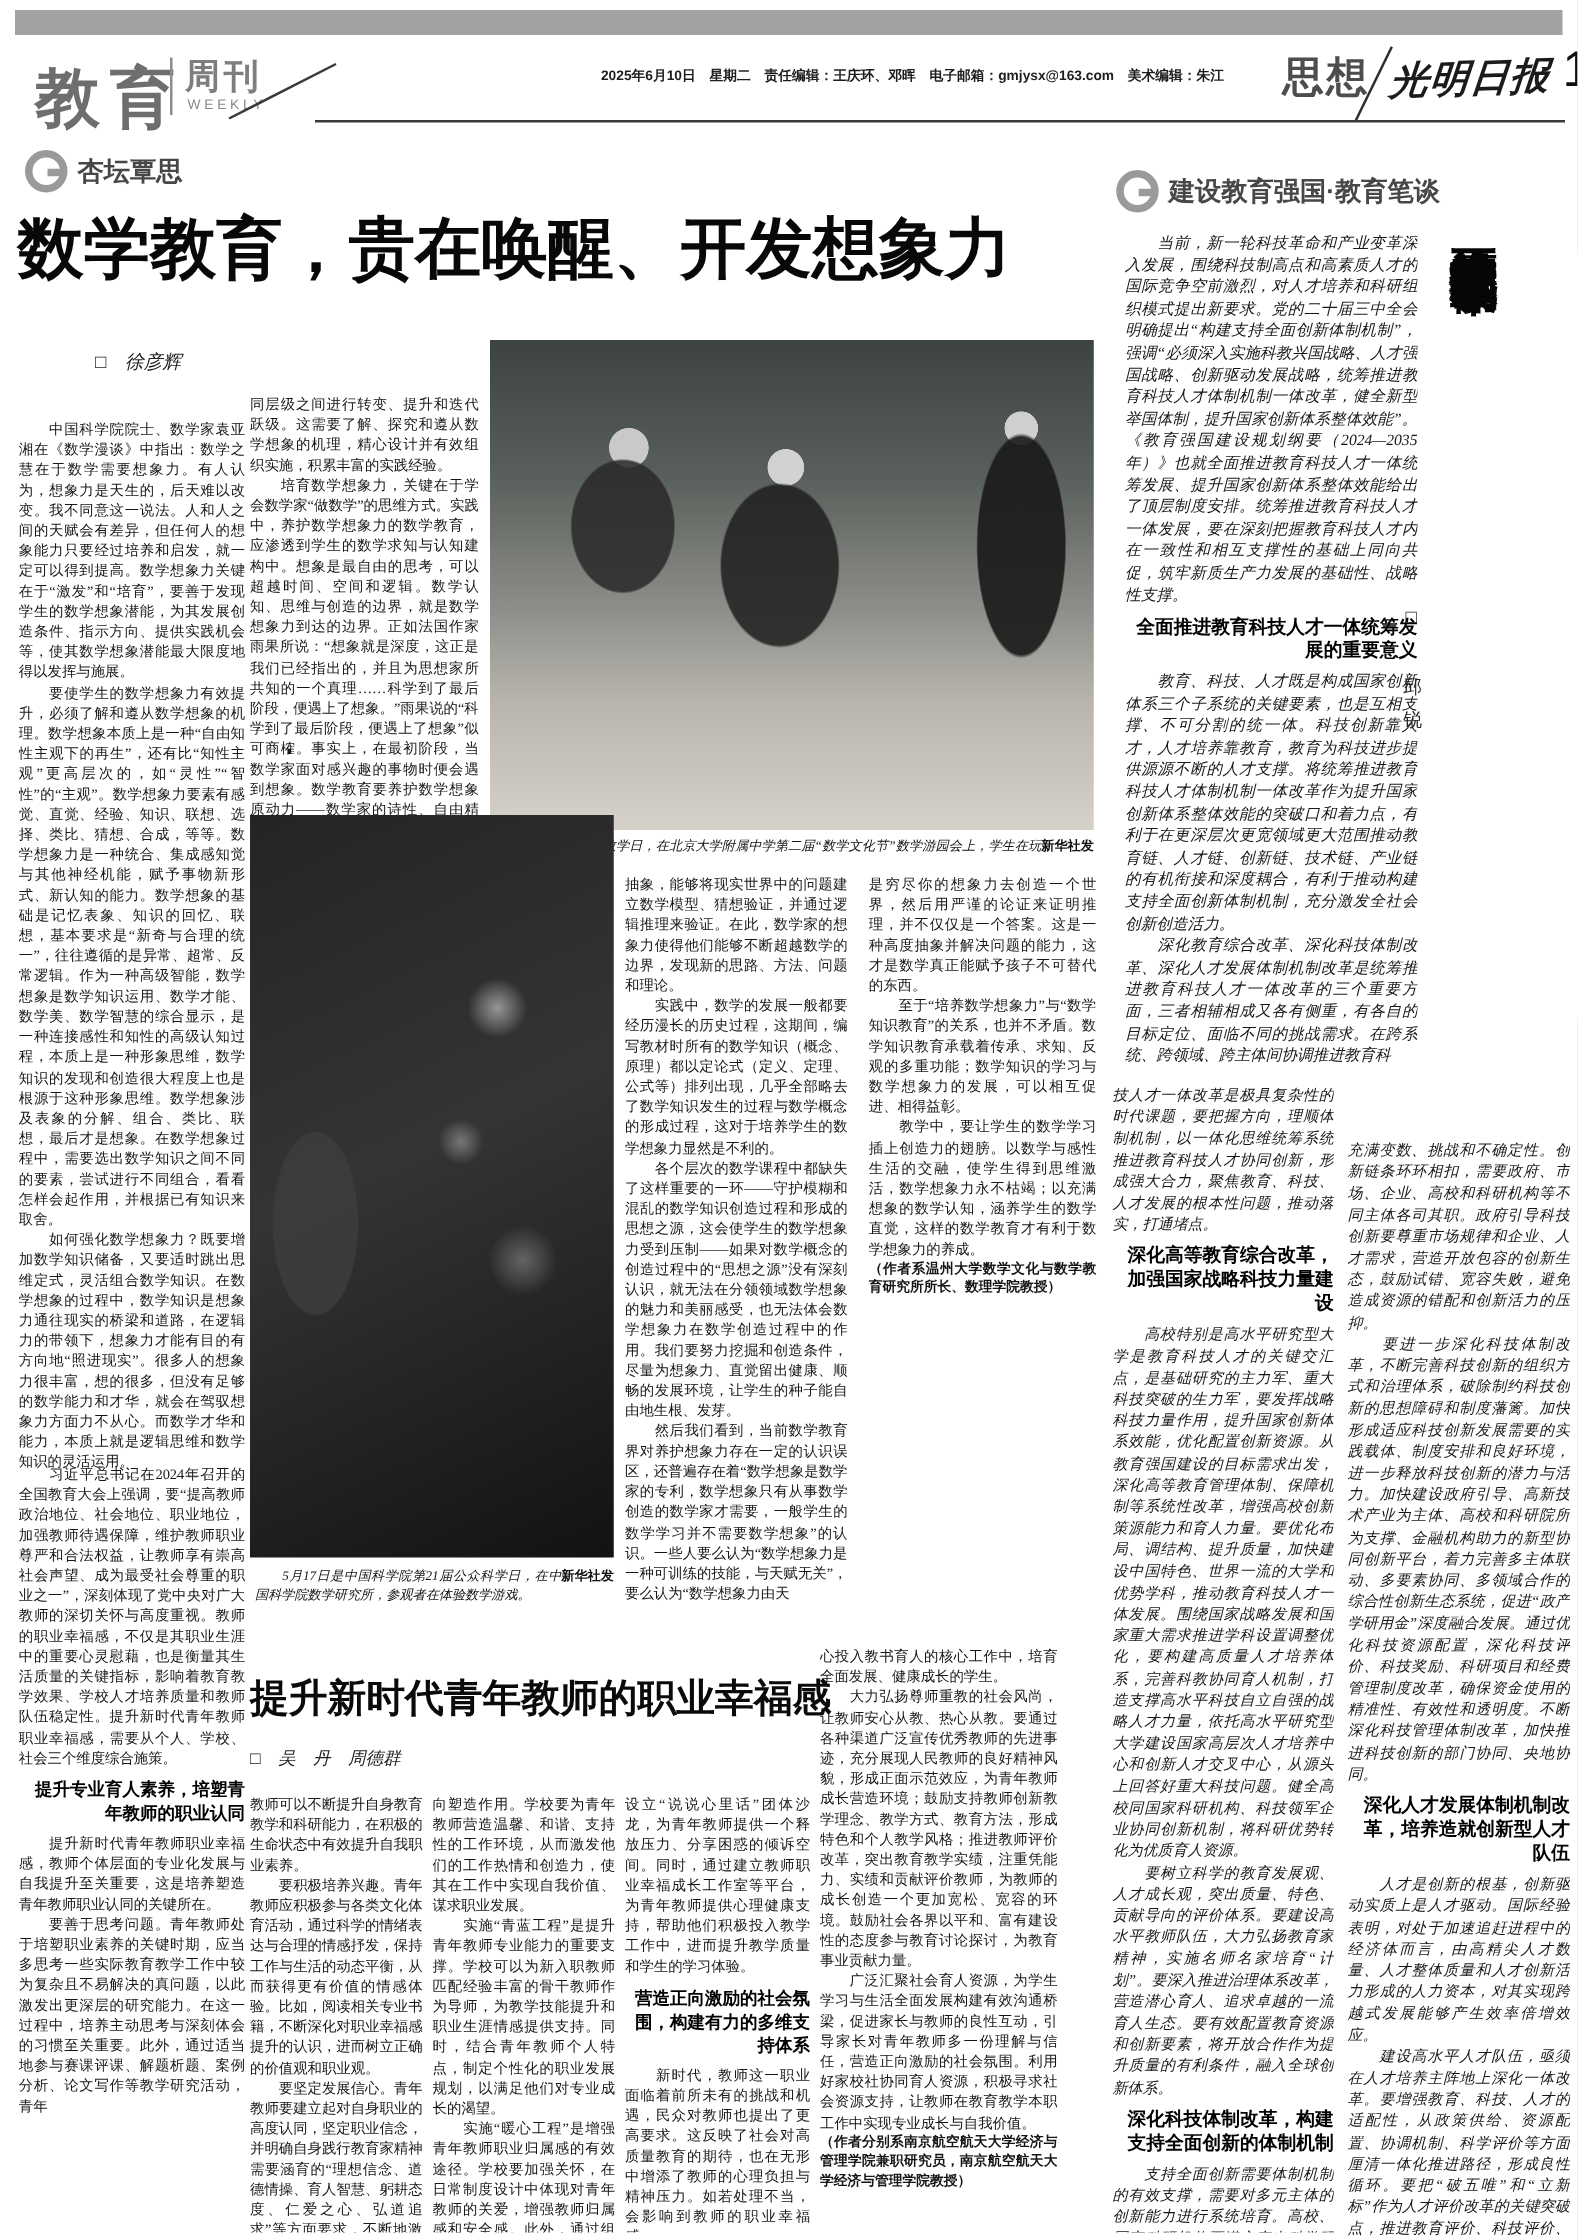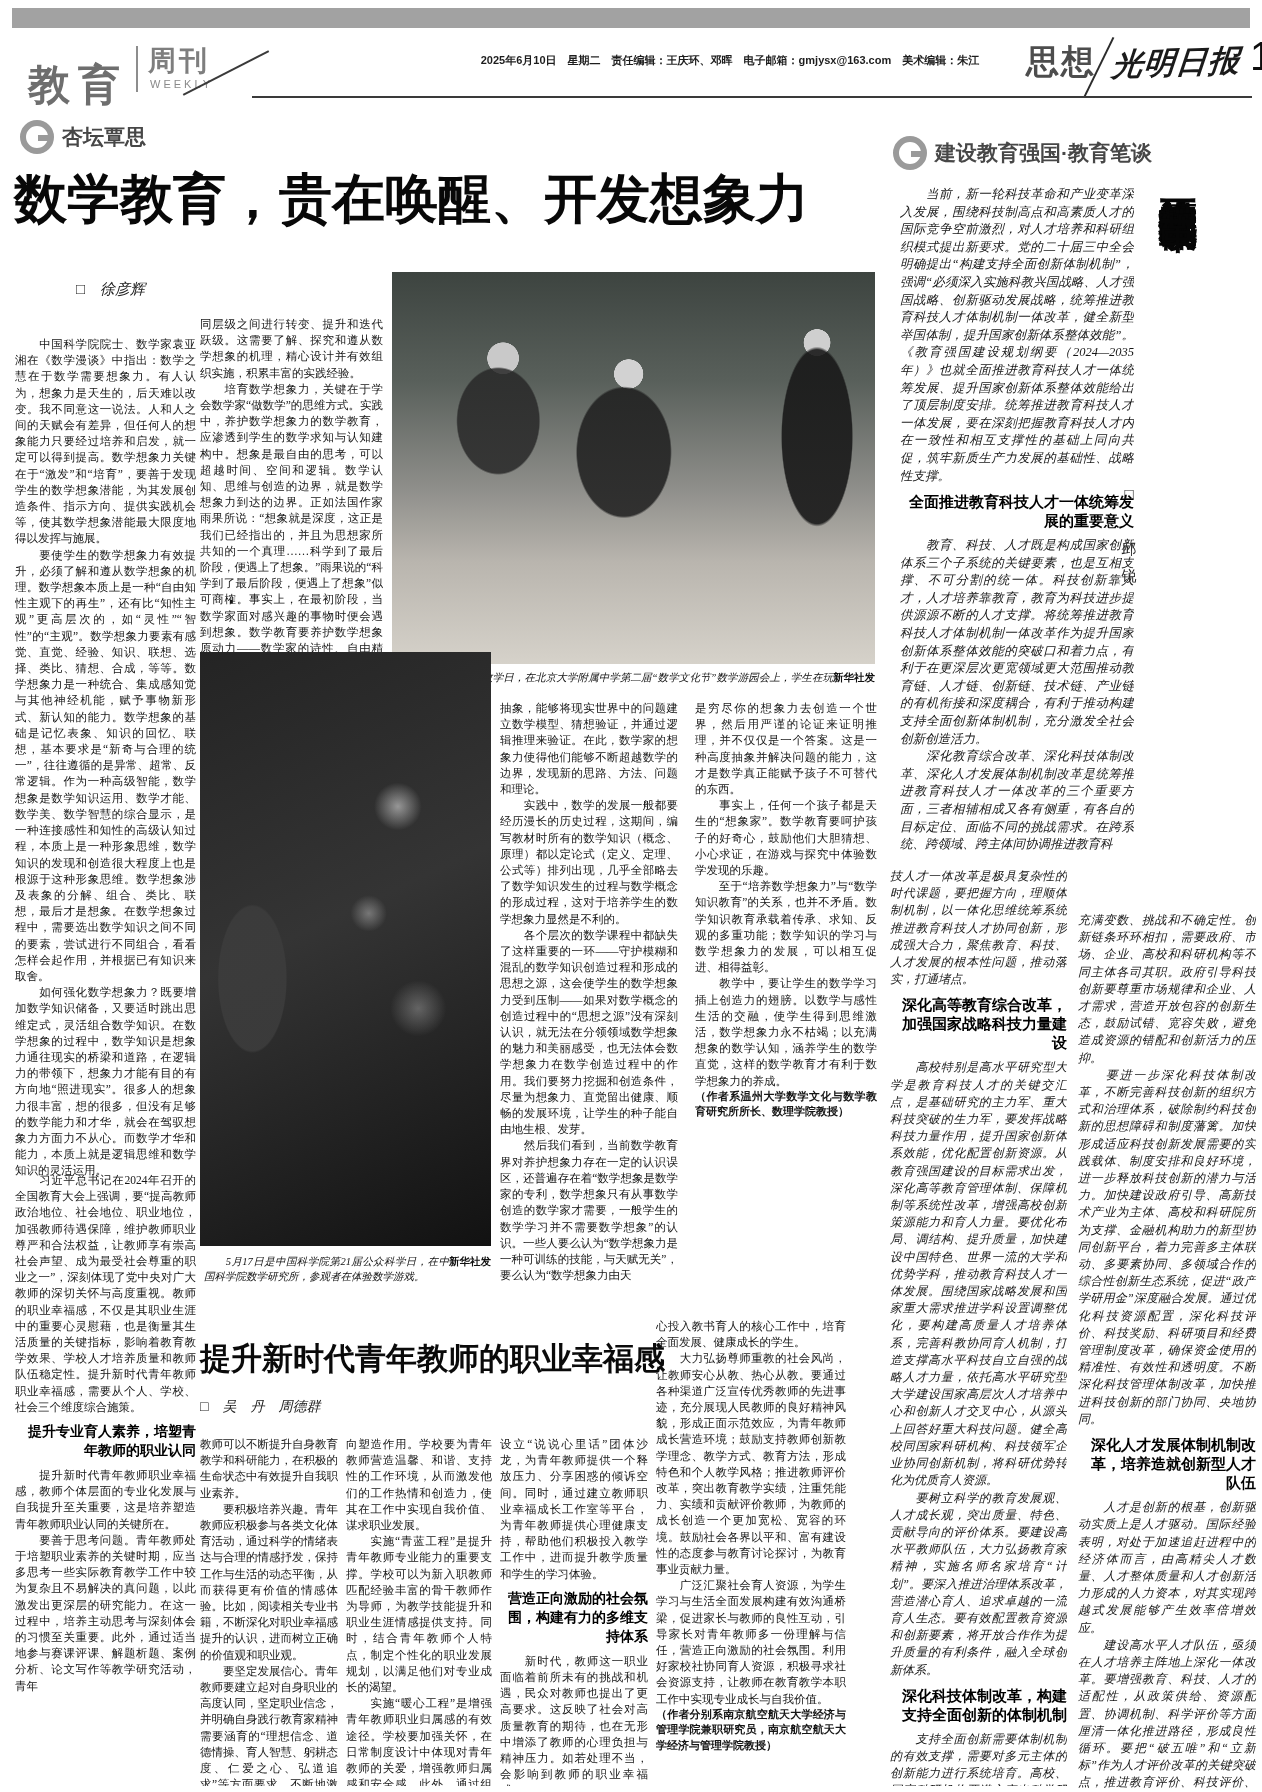--- a/index.html
+++ b/index.html
@@ -1,22 +1,22 @@
 <!DOCTYPE html>
 <html><head>
 <meta charset="utf-8">
 <style>
   html,body{margin:0;padding:0;background:#e8e8e8;}
   #page{position:relative;width:1262px;height:1792px;background:#ffffff;overflow:hidden;
         font-family:"Liberation Serif","DejaVu Serif",serif;color:#161616;}
   .abs{position:absolute;}
   
   #top-graybar{left:12px;top:8px;width:1238px;height:20px;background:#a2a2a2;}
-  #mast-cn{left:28px;top:57px;font-family:"Liberation Sans",sans-serif;font-weight:bold;
-           font-size:42px;letter-spacing:8px;color:#6e6e6e;}
+  #mast-cn{left:28px;top:44px;font-family:"Liberation Sans",sans-serif;font-weight:bold;
+           font-size:52px;letter-spacing:8px;color:#6e6e6e;}
   #mast-div{left:136px;top:46px;width:2px;height:46px;background:#8d8d8d;}
   #mast-week{left:148px;top:42px;font-family:"Liberation Sans",sans-serif;font-weight:bold;
            font-size:28px;color:#7e7e7e;letter-spacing:3px;}
   #mast-week-en{left:150px;top:78px;font-family:"Liberation Sans",sans-serif;font-size:11px;
            color:#8a8a8a;letter-spacing:3px;}
   #hdr-meta{left:450px;top:53px;width:560px;text-align:center;font-family:"Liberation Sans",sans-serif;
            font-size:11px;font-weight:bold;color:#1d1d1d;}
   #hdr-section{left:1026px;top:40px;font-family:"Liberation Sans",sans-serif;font-weight:bold;
            font-size:33px;color:#4d4d4d;letter-spacing:2px;}
   #hdr-slash{left:1098px;top:34px;width:2px;height:66px;background:#2c2c2c;transform:rotate(26deg);}
@@ -119,21 +119,20 @@
   </div>
 
   <div class="abs col" style="left:500px;top:700px;width:178px;height:612px;">
       <div class="seg-p">抽象，能够将现实世界中的问题建立数学模型、猜想验证，并通过逻辑推理来验证。在此，数学家的想象力使得他们能够不断超越数学的边界，发现新的思路、方法、问题和理论。</div>
       <div class="seg-p">　　实践中，数学的发展一般都要经历漫长的历史过程，这期间，编写教材时所有的数学知识（概念、原理）都以定论式（定义、定理、公式等）排列出现，几乎全部略去了数学知识发生的过程与数学概念的形成过程，这对于培养学生的数学想象力显然是不利的。</div>
       <div class="seg-p">　　各个层次的数学课程中都缺失了这样重要的一环——守护模糊和混乱的数学知识创造过程和形成的思想之源，这会使学生的数学想象力受到压制——如果对数学概念的创造过程中的“思想之源”没有深刻认识，就无法在分领领域数学想象的魅力和美丽感受，也无法体会数学想象力在数学创造过程中的作用。我们要努力挖掘和创造条件，尽量为想象力、直觉留出健康、顺畅的发展环境，让学生的种子能自由地生根、发芽。</div>
       <div class="seg-p">　　然后我们看到，当前数学教育界对养护想象力存在一定的认识误区，还普遍存在着“数学想象是数学家的专利，数学想象只有从事数学创造的数学家才需要，一般学生的数学学习并不需要数学想象”的认识。一些人要么认为“数学想象力是一种可训练的技能，与天赋无关”，要么认为“数学想象力由天</div>
     </div>
   <div class="abs col" style="left:695px;top:700px;width:182px;height:612px;">
       <div class="seg-p">是穷尽你的想象力去创造一个世界，然后用严谨的论证来证明推理，并不仅仅是一个答案。这是一种高度抽象并解决问题的能力，这才是数学真正能赋予孩子不可替代的东西。</div>
-      <div class="seg-p">　　事实上，任何一个孩子都是天生的“想象家”。数学教育要呵护孩子的好奇心，鼓励他们大胆猜想、小心求证，在游戏与探究中体验数学发现的乐趣。</div>
       <div class="seg-p">　　至于“培养数学想象力”与“数学知识教育”的关系，也并不矛盾。数学知识教育承载着传承、求知、反观的多重功能；数学知识的学习与数学想象力的发展，可以相互促进、相得益彰。</div>
       <div class="seg-p">　　教学中，要让学生的数学学习插上创造力的翅膀。以数学与感性生活的交融，使学生得到思维激活，数学想象力永不枯竭；以充满想象的数学认知，涵养学生的数学直觉，这样的数学教育才有利于数学想象力的养成。</div>
       <div class="seg-tail">（作者系温州大学数学文化与数学教育研究所所长、数理学院教授）</div>
     </div>
 
   <div class="abs col" style="left:15px;top:1172px;width:181px;height:614px;">
       <div class="seg-p">　　习近平总书记在2024年召开的全国教育大会上强调，要“提高教师政治地位、社会地位、职业地位，加强教师待遇保障，维护教师职业尊严和合法权益，让教师享有崇高社会声望、成为最受社会尊重的职业之一”，深刻体现了党中央对广大教师的深切关怀与高度重视。教师的职业幸福感，不仅是其职业生涯中的重要心灵慰藉，也是衡量其生活质量的关键指标，影响着教育教学效果、学校人才培养质量和教师队伍稳定性。提升新时代青年教师职业幸福感，需要从个人、学校、社会三个维度综合施策。</div>
       <div class="seg-h">提升专业育人素养，培塑青年教师的职业认同</div>
       <div class="seg-p">　　提升新时代青年教师职业幸福感，教师个体层面的专业化发展与自我提升至关重要，这是培养塑造青年教师职业认同的关键所在。</div>
       <div class="seg-p">　　要善于思考问题。青年教师处于培塑职业素养的关键时期，应当多思考一些实际教育教学工作中较为复杂且不易解决的真问题，以此激发出更深层的研究能力。在这一过程中，培养主动思考与深刻体会的习惯至关重要。此外，通过适当地参与赛课评课、解题析题、案例分析、论文写作等教学研究活动，青年</div>

